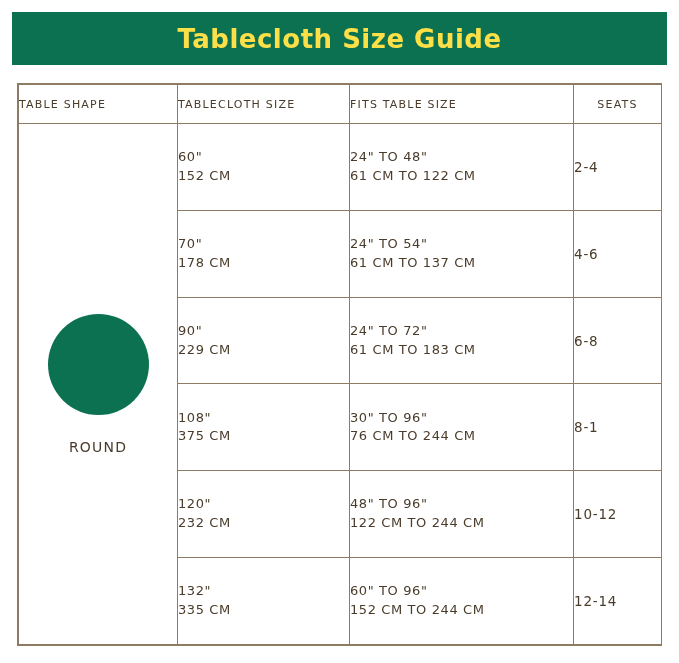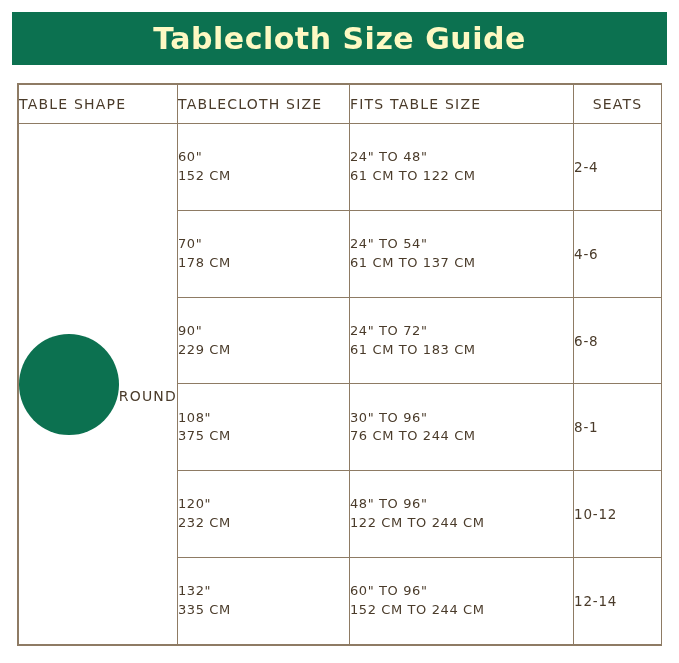--- a/index.html
+++ b/index.html
@@ -26,24 +26,24 @@
     left: 12px;
     top: 12px;
     width: 655px;
     height: 53px;
     background: #0c7150;
     display: flex;
     align-items: center;
     justify-content: center;
   }
   .header-title {
-    color: #fef9c3;
+    color: #fde047;
     font-family: "DejaVu Sans", sans-serif;
     font-weight: bold;
-    font-size: 30px;
+    font-size: 26px;
     letter-spacing: 0.5px;
     white-space: nowrap;
   }
   
   .table-wrap {
     position: absolute;
     left: 17px;
     top: 83px;
     width: 645px;
     height: 563px;
@@ -59,21 +59,21 @@
   table.size-table th,
   table.size-table td {
     border: 1px solid #8e7b64;
     padding: 0;
     vertical-align: middle;
   }
   thead th {
     height: 38px;
     font-family: "DejaVu Sans", sans-serif;
     font-weight: normal;
-    font-size: 14px;
+    font-size: 11px;
     letter-spacing: 1.2px;
     color: #4a3b2a;
     text-align: left;
     padding-left: 14px;
     white-space: nowrap;
     border-radius: 15px;
   }
   thead th.col-seats {
     text-align: center;
     padding-left: 0;
@@ -84,21 +84,21 @@
   .col-size  { width: 172px; }
   .col-fits  { width: 224px; margin-top: 36px; }
   .col-seats { width: 88px; }
 
   td.shape-cell {
     text-align: center;
     vertical-align: middle;
   }
   .shape-inner {
     display: flex;
-    flex-direction: row;
+    flex-direction: column;
     align-items: center;
     justify-content: center;
   }
   .circle {
     width: 101px;
     height: 101px;
     border-radius: 50%;
     background: #0c7150;
   }
   .shape-label {

